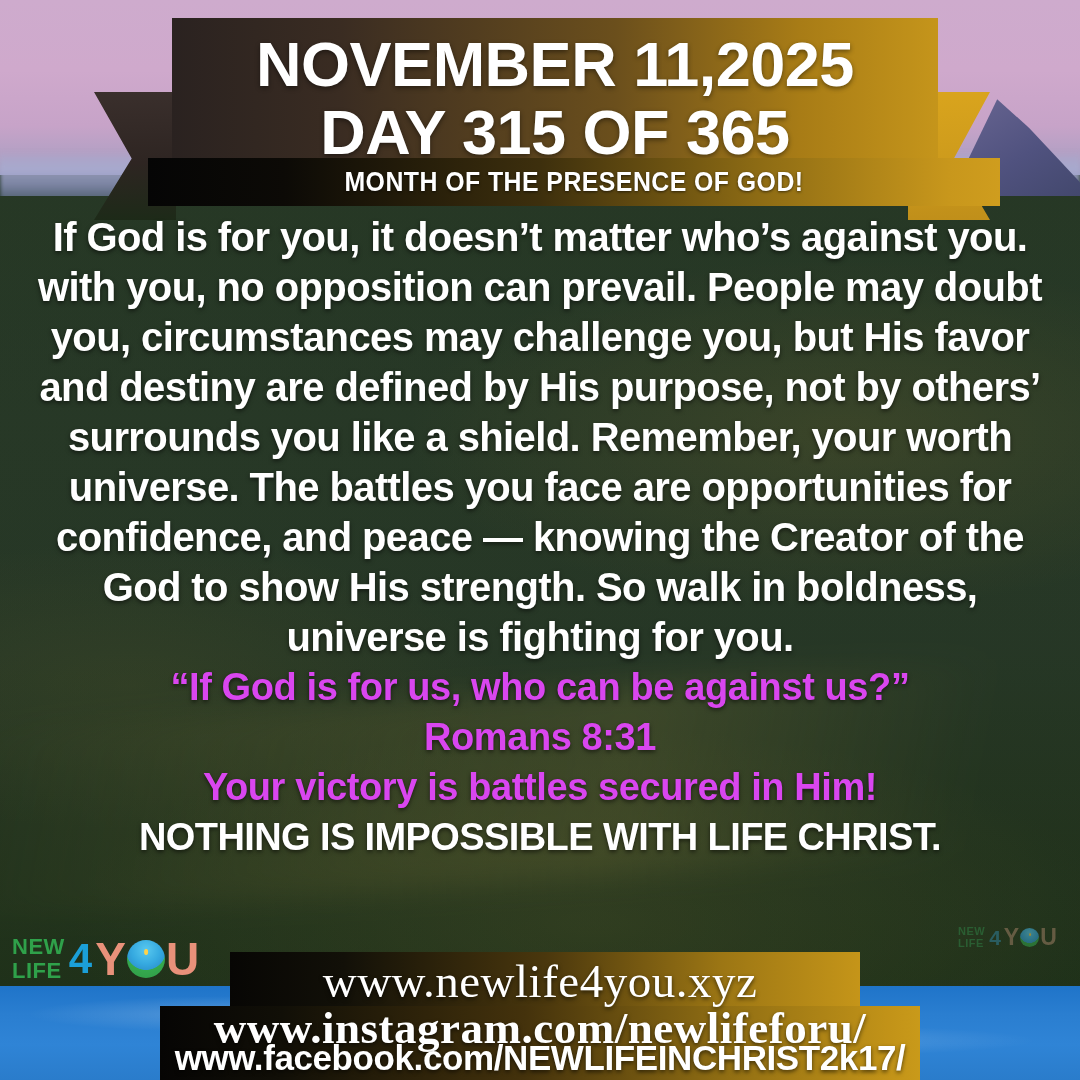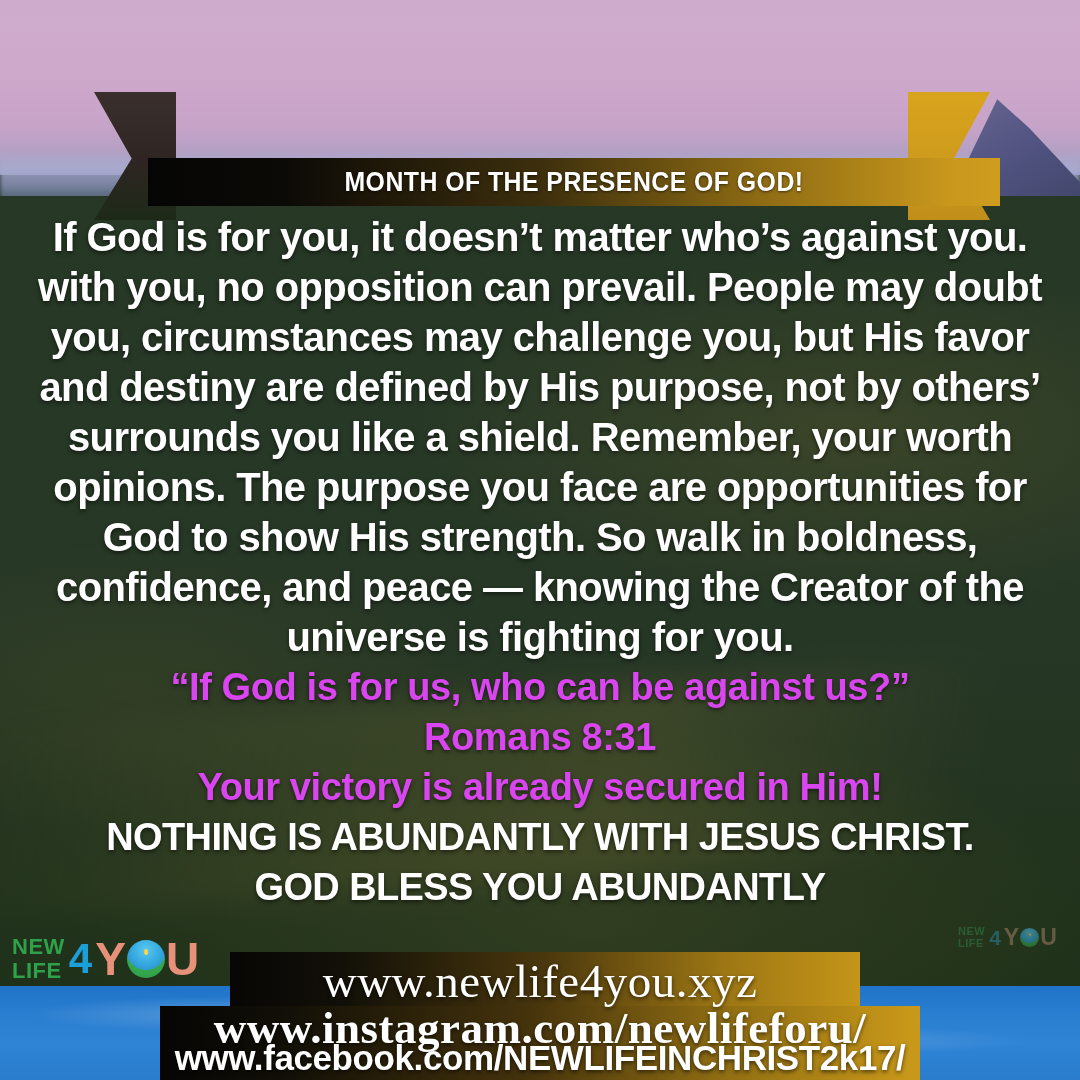--- a/index.html
+++ b/index.html
@@ -199,40 +199,43 @@
   <div class="bg-ridge-right2"></div>
   <div class="bg-land"></div>
   <div class="bg-land-streak"></div>
   <div class="bg-greenveil"></div>
   <div class="bg-water"></div>
   <div class="bg-water-clouds"></div>
 
   <div class="ribbon-tail ribbon-tail-l"></div>
   <div class="ribbon-tail ribbon-tail-r"></div>
 
+  <div class="title-plate">
+    <div class="title-line title-l1">NOVEMBER 11,2025</div>
+    <div class="title-line title-l2">DAY 315 OF 365</div>
+  </div>
 
   <div class="subtitle-plate">
     <div class="subtitle-text">MONTH OF THE PRESENCE OF GOD!</div>
   </div>
 
   <div class="body-wrap">
     <div class="body-line">If God is for you, it doesn’t matter who’s against you.</div>
     <div class="body-line">with you, no opposition can prevail. People may doubt</div>
     <div class="body-line">you, circumstances may challenge you, but His favor</div>
     <div class="body-line">and destiny are defined by His purpose, not by others’</div>
     <div class="body-line">surrounds you like a shield. Remember, your worth</div>
-    <div class="body-line">opinions. The purpose you face are opportunities for</div>
+    <div class="body-line">universe. The battles you face are opportunities for</div>
+    <div class="body-line">confidence, and peace — knowing the Creator of the</div>
     <div class="body-line">God to show His strength. So walk in boldness,</div>
-    <div class="body-line">confidence, and peace — knowing the Creator of the</div>
     <div class="body-line">universe is fighting for you.</div>
     <div class="verse-line">“If God is for us, who can be against us?”</div>
     <div class="verse-line">Romans 8:31</div>
-    <div class="verse-line">Your victory is already secured in Him!</div>
-    <div class="caps-line">NOTHING IS ABUNDANTLY WITH JESUS CHRIST.</div>
-    <div class="caps-line">GOD BLESS YOU ABUNDANTLY</div>
+    <div class="verse-line">Your victory is battles secured in Him!</div>
+    <div class="caps-line">NOTHING IS IMPOSSIBLE WITH LIFE CHRIST.</div>
   </div>
 
   <div class="logo logo-l">
     <div class="logo-words">
       <span class="logo-new">NEW</span>
       <span class="logo-life">LIFE</span>
     </div>
     <span class="logo-4">4</span>
     <span class="logo-you">
       <span class="logo-Y">Y</span>

